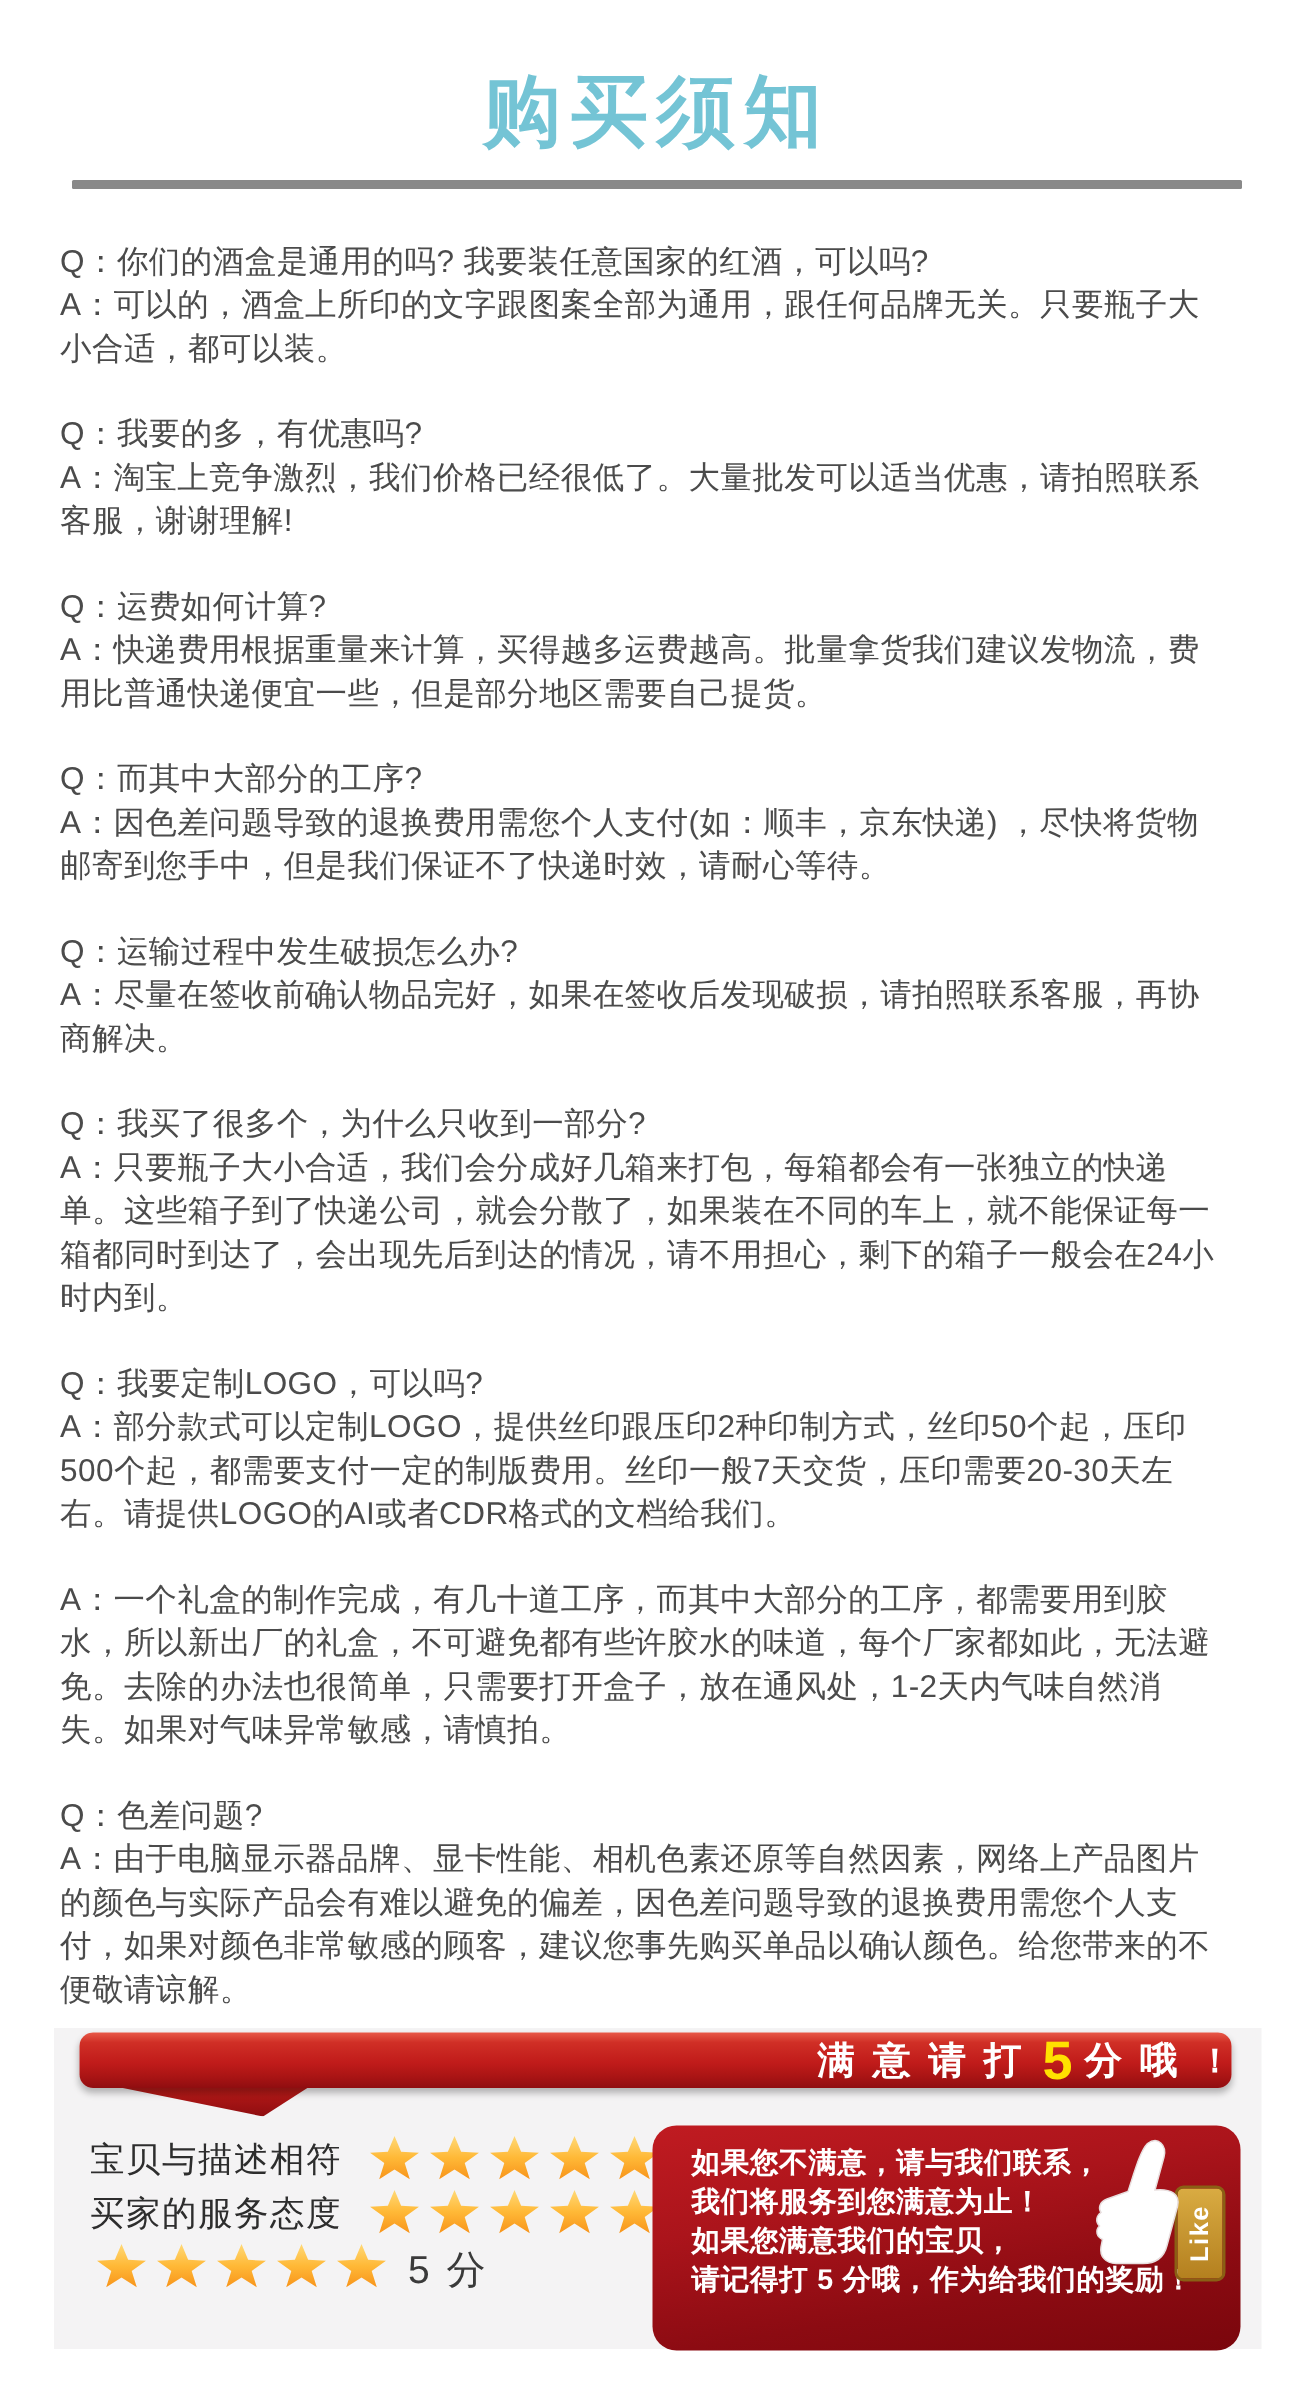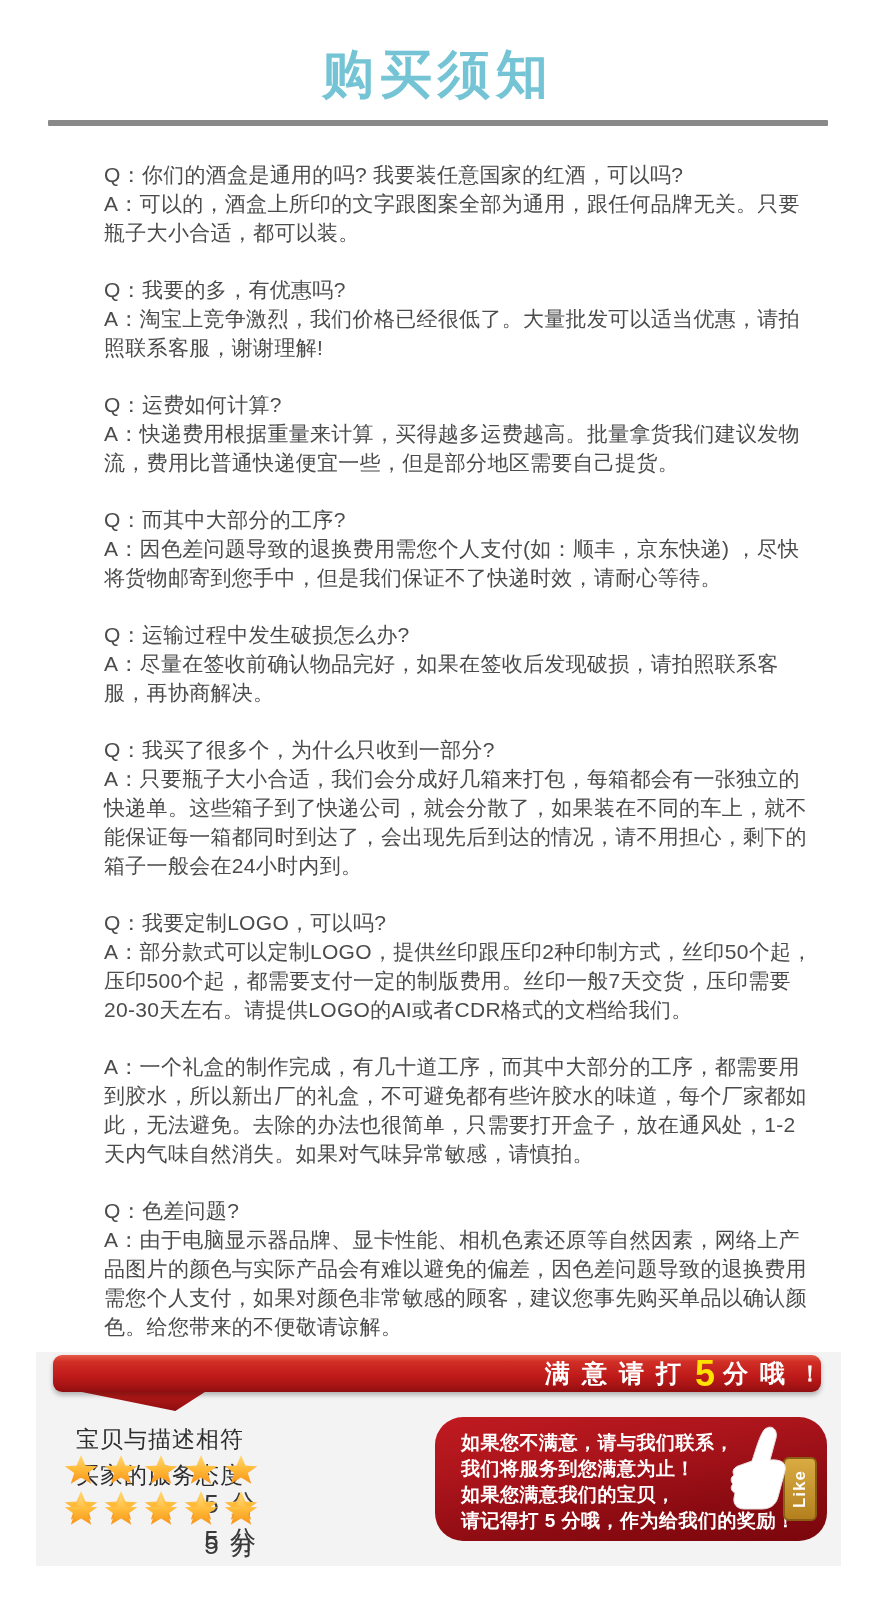--- a/index.html
+++ b/index.html
@@ -12,21 +12,21 @@
   
   .page-title {
     margin-top:40px; text-align:center;
     font-size:52px; font-weight:bold; letter-spacing:6px;
     color:#74c4d5;
   }
   .title-divider {
     height:6px; background:#898989; margin:10px 48px 0 48px; border-radius:1px;
   }
   
-  .qa-wrap { padding:34px 62px 0 104px; }
+  .qa-wrap { padding:34px 62px 0 40px; }
   .qa-block { margin-bottom:28px; }
   .qa-block p {
     font-size:21px; line-height:29px; color:#4b4b4b; letter-spacing:0.3px;
   }
   
   .panel {
     position:absolute; left:36px; right:35px; top:1352px; height:214px;
     background:#f4f3f4;
   }
   .ribbon {
@@ -41,33 +41,33 @@
     position:absolute; left:36px; top:38px; width:136px; height:21px;
     background:linear-gradient(180deg,#bb1c19 0%,#8f0d10 100%);
     clip-path:polygon(0 0, 100% 0, 76% 100%);
     z-index:1;
   }
   .ribbon-text { color:#ffffff; font-weight:bold; font-size:25px; letter-spacing:12px; white-space:nowrap; }
   .ribbon-score { color:#ffe100; font-weight:bold; font-size:36px; margin:0 8px 0 2px; line-height:1; }
   .ribbon-excl { color:#ffffff; font-weight:bold; font-size:22px; margin-left:2px; letter-spacing:0; }
   
   .ratings { position:absolute; left:24px; top:72px; z-index:2; }
-  .rating-row { display:flex; align-items:flex-end; height:36px;flex-direction:column; }
+  .rating-row { display:flex; align-items:flex-start; height:36px; }
   .rating-label { font-size:23px; color:#2d2d2d; letter-spacing:1px; width:182px; }
   .stars { display:flex; gap:6px; margin-left:4px; }
   .star {
     width:34px; height:32px;
     background:linear-gradient(180deg,#ffd978 0%,#ffb937 45%,#f68c15 100%);
     clip-path:polygon(50% 0%,63% 33%,98% 35%,70% 56%,80% 90%,50% 70%,20% 90%,30% 56%,2% 35%,37% 33%);
   }
   .rating-score { font-size:26px; color:#3a3a3a; margin-left:14px; letter-spacing:2px; }
   
   .promo-box {
-    position:absolute; right:14px; top:65px; width:392px; height:124px;
-    border-radius:28px;
+    position:absolute; right:14px; top:65px; width:392px; height:150px;
+    border-radius:16px;
     background:linear-gradient(170deg,#c01b21 0%,#ab141b 35%,#8c0b12 70%,#7a060c 100%);
     padding:13px 14px 10px 26px;
     z-index:2;
   }
   .promo-line { color:#ffffff; font-weight:bold; font-size:19px; line-height:26px; letter-spacing:0.5px; }
   .like-badge { position:absolute; right:10px; top:8px; width:96px; height:100px; }
   .like-tag {
     position:absolute; right:0; top:32px; width:34px; height:64px;
     background:linear-gradient(180deg,#d9ab42 0%,#b4801f 100%);
     border:2px solid #8a5f14; border-radius:6px;

